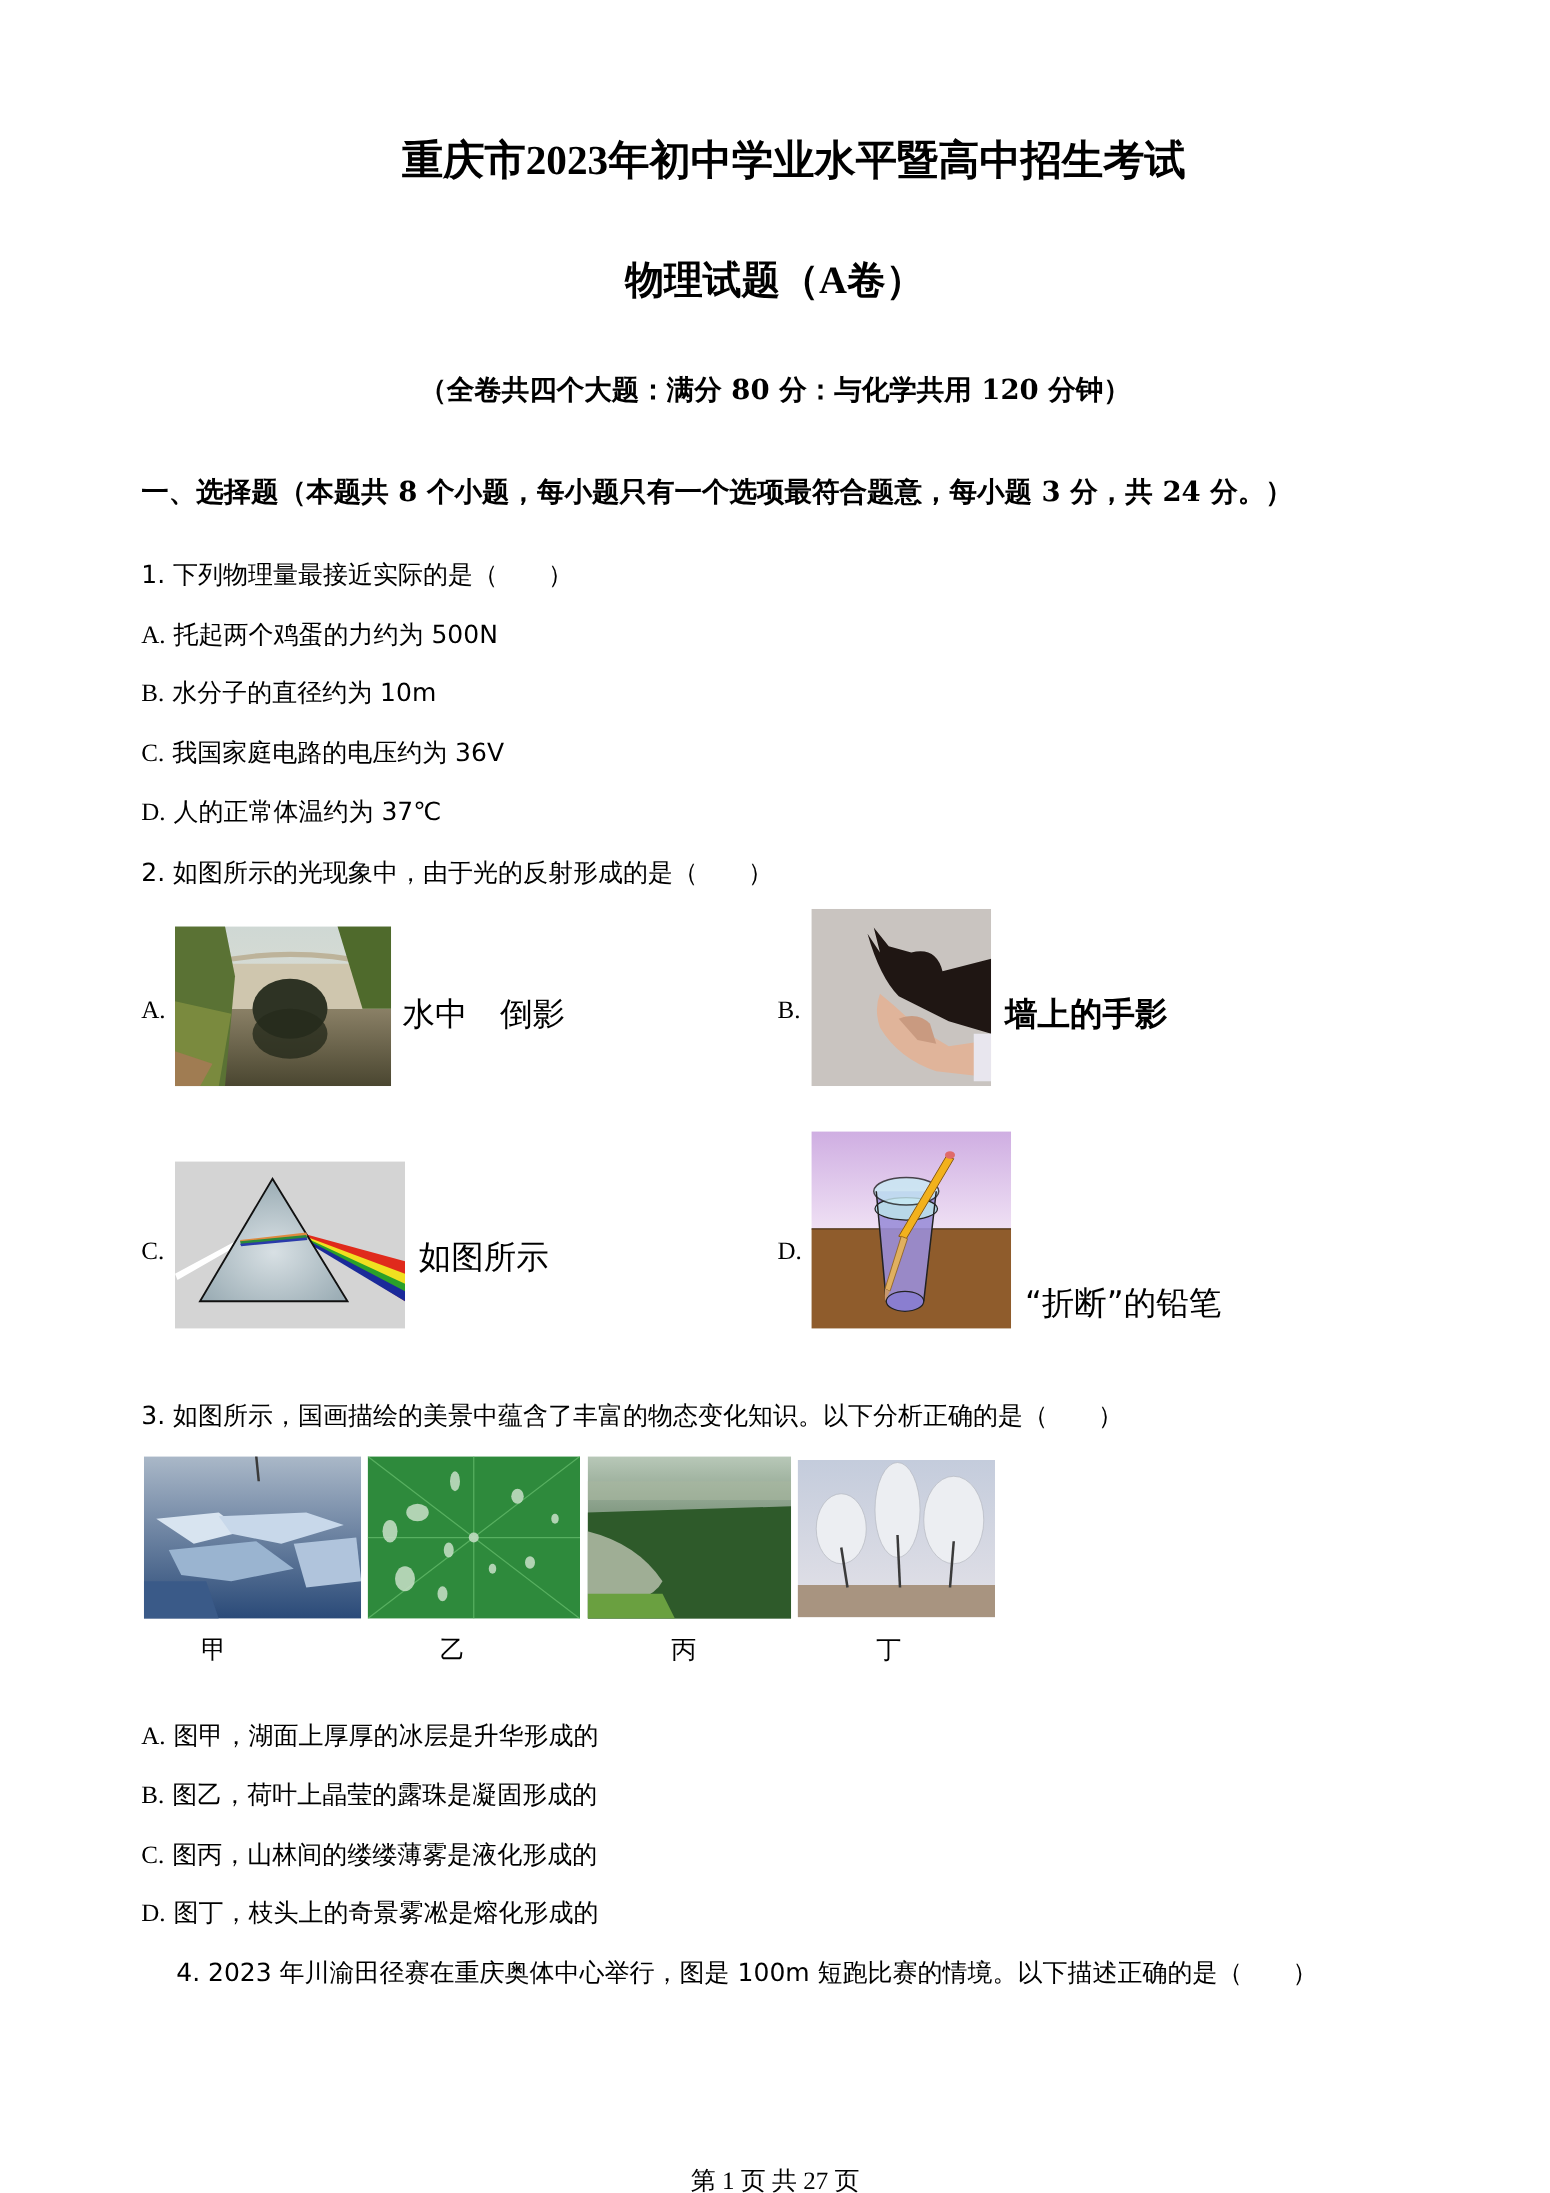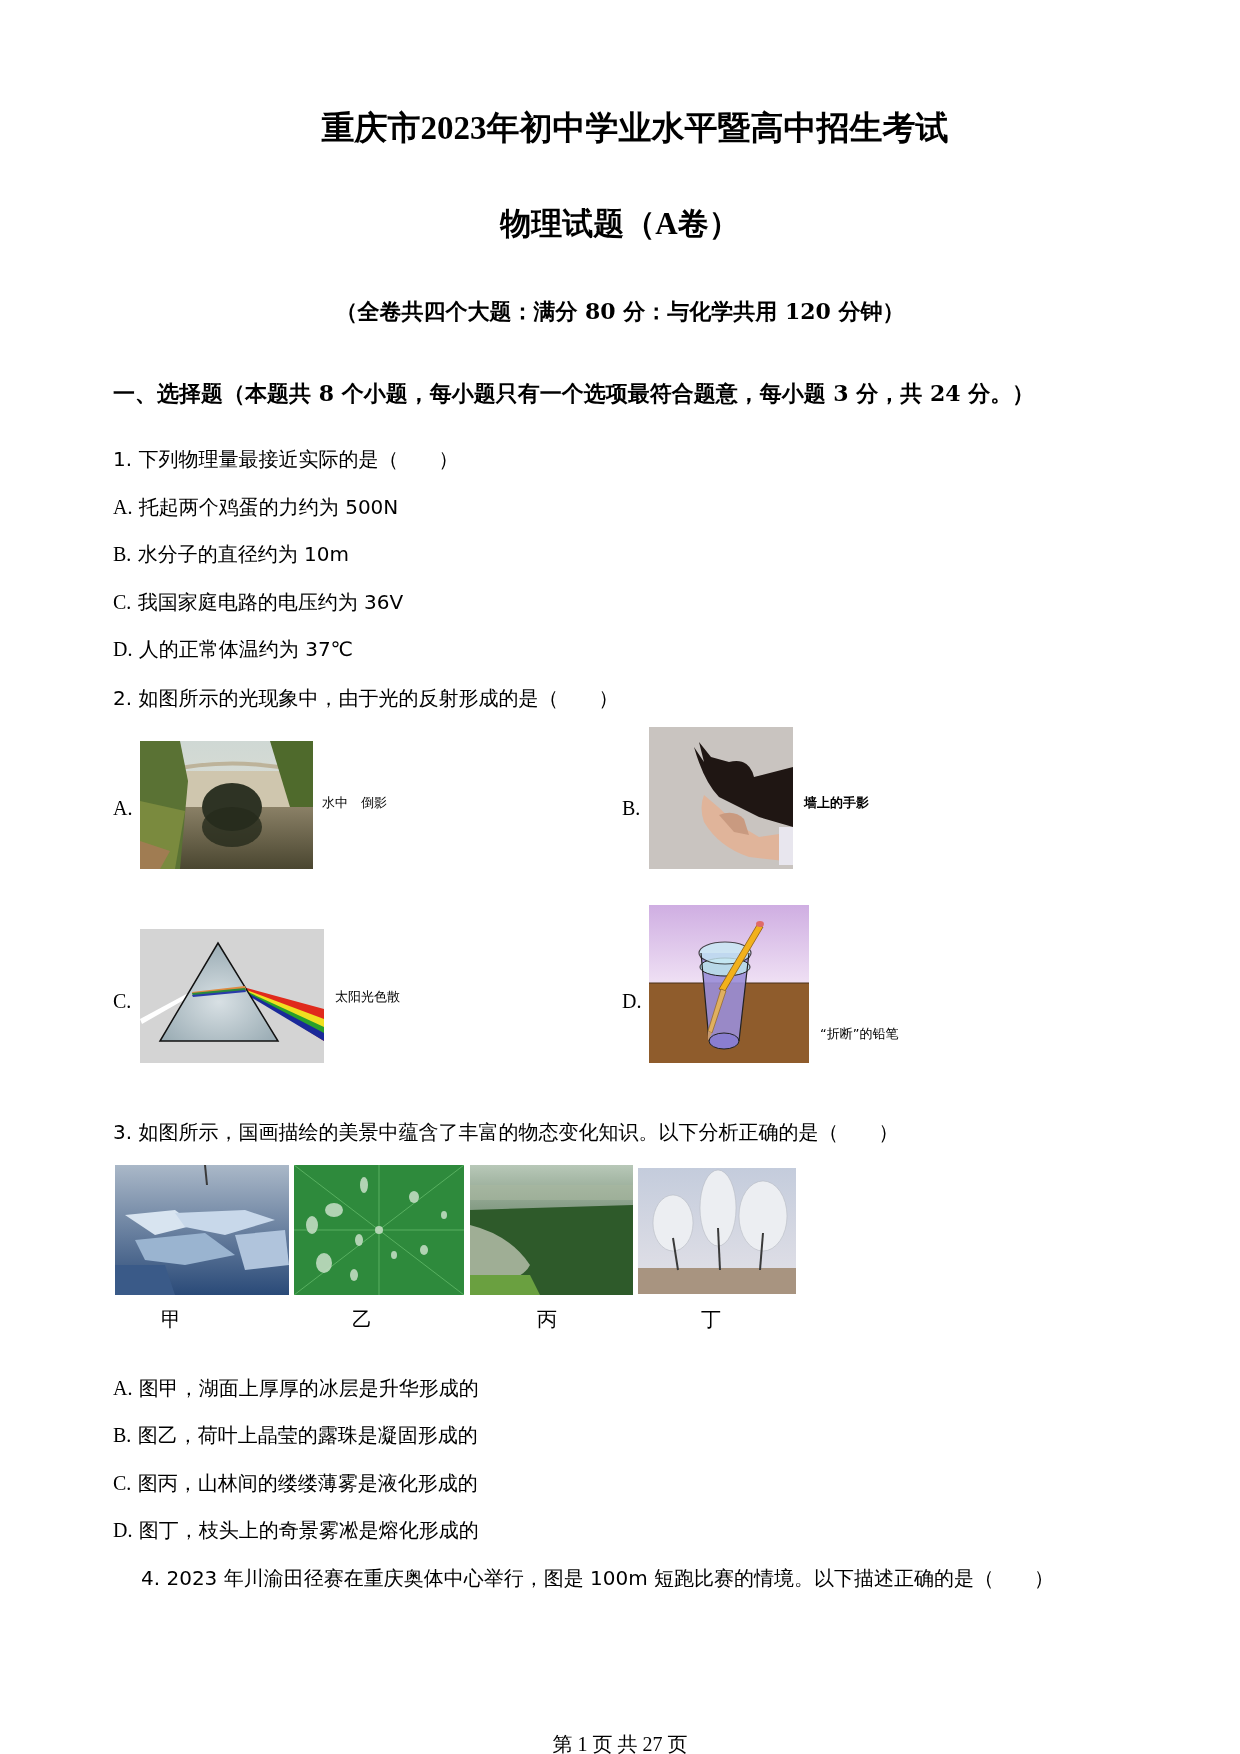--- a/index.html
+++ b/index.html
@@ -5,21 +5,21 @@
   html, body { margin:0; padding:0; background:#ffffff; }
   body { width:1240px; height:1754px; position:relative; overflow:hidden;
          font-family:"DejaVu Serif","Liberation Serif",serif; color:#000; }
   .abs { position:absolute; white-space:nowrap; }
   .title { font-family:"Liberation Serif","DejaVu Serif",serif; font-weight:bold; font-size:33px; left:0; width:1240px; text-align:center; letter-spacing:0px; }
   .note { font-weight:bold; font-size:22px; left:0; width:1240px; text-align:center; }
   .section { font-weight:bold; font-size:22px; left:113px; }
   .line { font-size:20px; left:113px; font-family:"DejaVu Sans","Liberation Sans",sans-serif; }
   .line .lbl { font-family:"Liberation Serif","DejaVu Serif",serif; }
   .optlabel { font-size:20px; font-family:"Liberation Serif","DejaVu Serif",serif; }
-  .caption { font-size:13px; font-family:"DejaVu Sans","Liberation Sans",sans-serif; }
+  .caption { font-size:26px; font-family:"DejaVu Sans","Liberation Sans",sans-serif; }
   .img { position:absolute; overflow:hidden; }
   .footer { font-size:20px; left:0; width:1240px; text-align:center; font-family:"Liberation Serif","DejaVu Serif",serif; }
   .philabel { font-size:20px; font-family:"DejaVu Sans","Liberation Sans",sans-serif; }
 </style>
 </head>
 <body>
 
 <div class="abs title" style="top:106px;padding-left:15px;">重庆市2023年初中学业水平暨高中招生考试</div>
 <div class="abs title" style="top:203px; font-size:31px;">物理试题（A卷）</div>
 <div class="abs note" style="top:297px;">（全卷共四个大题：满分 80 分：与化学共用 120 分钟）</div>
@@ -95,21 +95,21 @@
     <polygon points="103,58 184,80 184,112 104,62" fill="#e02a1c"></polygon>
     <polygon points="104,60 184,90 184,100 104,62" fill="#f0e020"></polygon>
     <polygon points="104,61 184,98 184,106 104,63" fill="#2aa02a"></polygon>
     <polygon points="104,62 184,104 184,112 104,64" fill="#1a2a9a"></polygon>
     <polygon points="78,14 138,112 20,112" fill="url(#pg)" stroke="#111" stroke-width="1.5"></polygon>
     <polygon points="52,63 105,57 106,60 53,66" fill="#e08a40"></polygon>
     <polygon points="52,64 105,59 106,62 53,67" fill="#2a8a3a"></polygon>
     <polygon points="52,66 105,61 106,63 53,68" fill="#2a3aaa"></polygon>
   </svg>
 </div>
-<div class="abs caption" style="left:335px; top:988px;">太阳光色散</div>
+<div class="abs caption" style="left:335px; top:988px;">如图所示</div>
 
 <div class="abs optlabel" style="left:622px; top:990px;">D.</div>
 <div class="img" style="left:649px; top:905px; width:160px; height:158px;">
   <svg width="160" height="158" viewBox="0 0 160 158">
     <defs>
       <linearGradient id="wall" x1="0" y1="0" x2="0" y2="1">
           <stop offset="0" stop-color="#cfaee2"></stop>
           <stop offset="1" stop-color="#efe0f4"></stop>
         </linearGradient>
     </defs>

